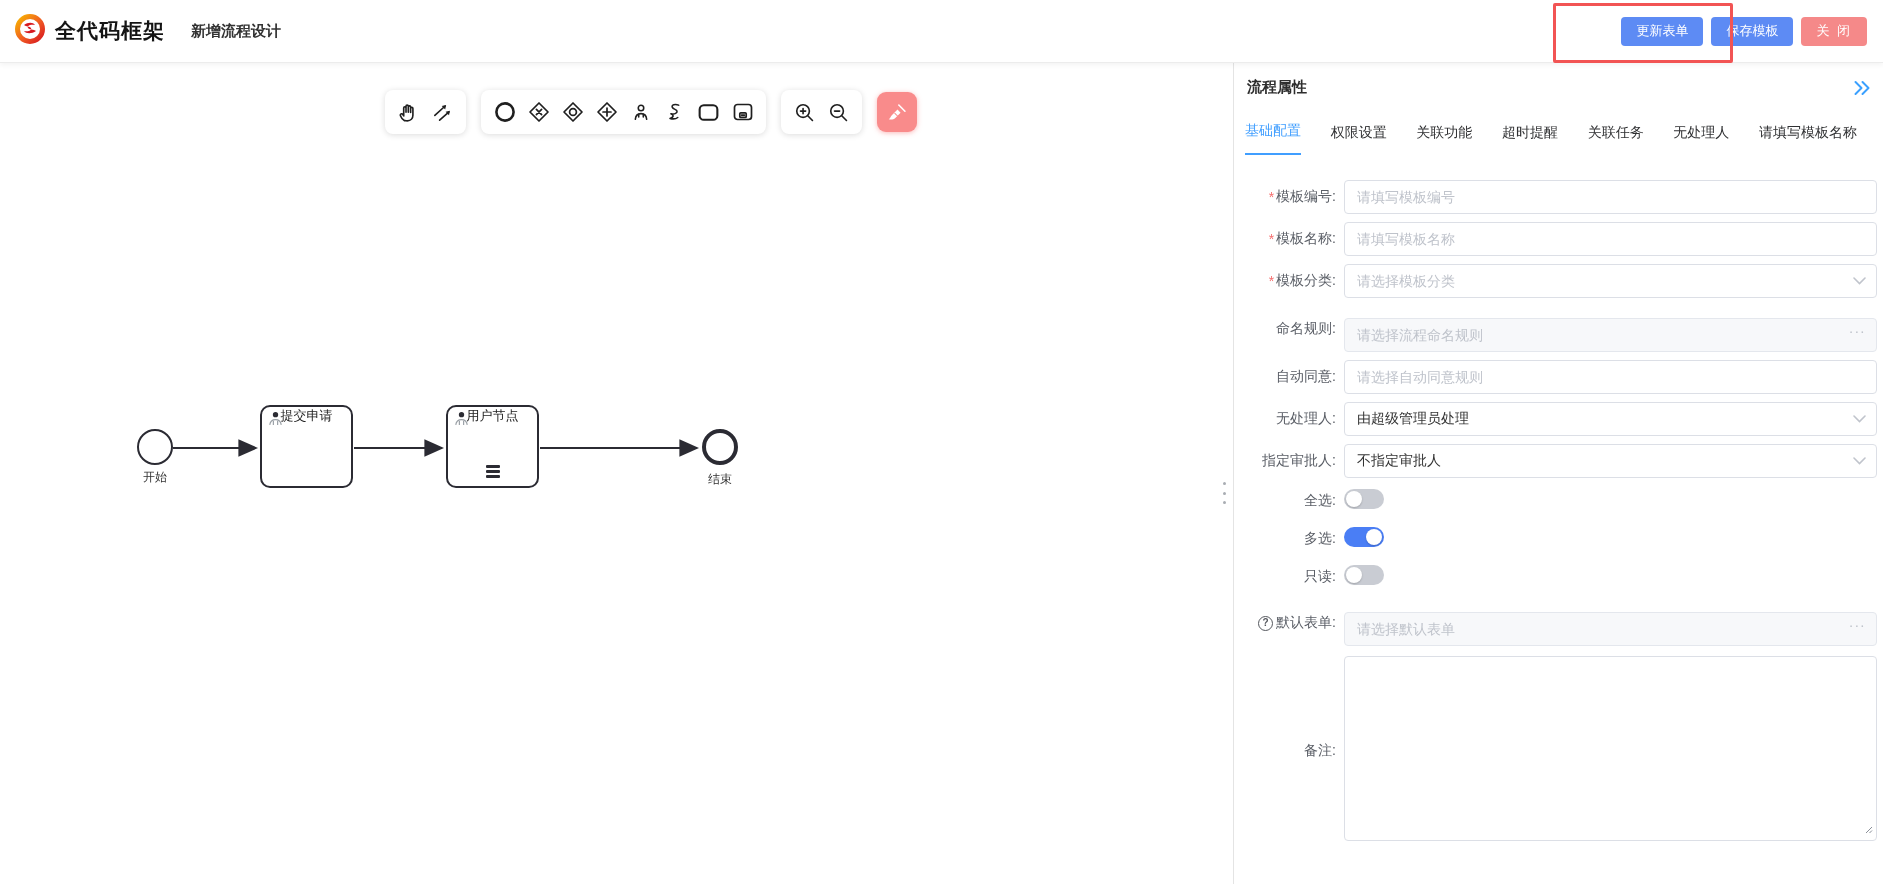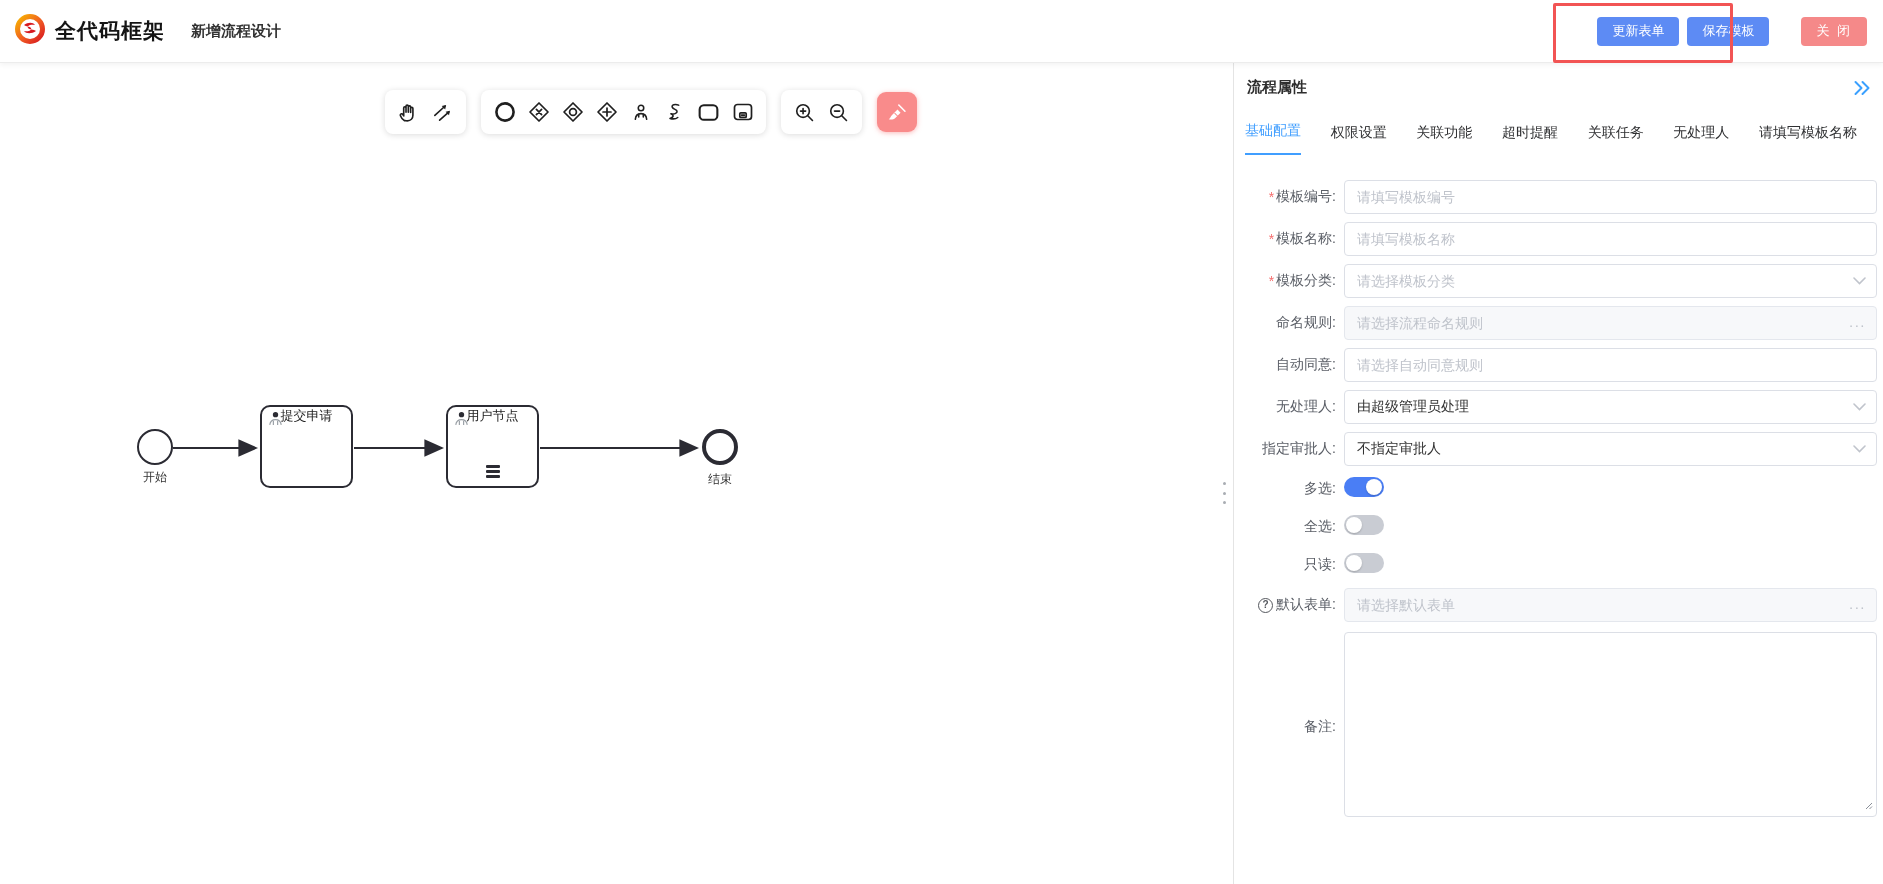--- a/index.html
+++ b/index.html
@@ -10,21 +10,21 @@
   .header { height:63px; display:flex; align-items:center; padding:0 14px;
     background:#fff; border-bottom:1px solid #ececec; box-shadow:0 2px 5px rgba(0,0,0,.05);
     position:relative; z-index:5; }
   .logo { display:flex; align-items:center; gap:9px; }
   .logo-text { font-size:21px; font-weight:700; color:#141414; letter-spacing:1px; }
   .page-title { margin-left:26px; font-size:15px; font-weight:600; color:#333; }
   .header-actions { margin-left:auto; display:flex; align-items:center; gap:8px; padding-right:2px; }
   .btn { height:29px; padding:0 15px; border:none; border-radius:4px; color:#fff;
     font-size:13px; cursor:pointer; font-family:inherit; }
   .btn-primary { background:#5d8bf4; }
-  .btn-danger  { background:#f58989; letter-spacing:2px;margin-left:24px; }
+  .btn-danger  { background:#f58989; letter-spacing:2px; }
 
   .annotation-box { position:absolute; left:1553px; top:3px; width:180px; height:60px;
     border:3px solid #f25454; border-radius:2px; pointer-events:none; z-index:20; }
 
   
   .main { display:flex; height:821px; position:relative; }
   .canvas { flex:1; position:relative; background:#fff; overflow:hidden; }
   .panel { width:650px; background:#fff; border-left:1px solid #e4e4e4; position:relative; }
 
   
@@ -70,21 +70,21 @@
   .lbl { flex:0 0 110px; text-align:right; font-size:14px; color:#5a5e66; padding-right:8px;
     white-space:nowrap; display:flex; justify-content:flex-end; align-items:center; }
   .req { color:#f56c6c; margin-right:2px; }
   .help-circle { width:15px; height:15px; border:1.4px solid #55585e; border-radius:50%;
     font-size:10px; line-height:12px; text-align:center; color:#55585e; margin-right:3px;
     display:inline-block; font-weight:700; }
   .ctl { flex:1; position:relative; }
   .txt { width:100%; height:34px; border:1px solid #dcdfe6; border-radius:4px; padding:0 30px 0 12px;
     font-size:14px; color:#333; outline:none; background:#fff; font-family:inherit; }
   .txt::placeholder { color:#bfc3cb; }
-  .row-disabled .txt { background:#f7f8fa; border-color:#e4e7ed; }
+  .row-disabled .txt { background:#f7f8fa; border-color:#e4e7ed;margin-top:12px; }
   .chev { position:absolute; right:11px; top:50%; transform:translateY(-50%); display:flex; }
   .suffix-dots { position:absolute; right:11px; top:45%; transform:translateY(-50%);
     color:#c0c4cc; font-size:15px; letter-spacing:1.5px; }
 
   .switch-row { height:30px; }
   .switch { width:40px; height:20px; border-radius:10px; background:#c9ccd3; position:relative;
     cursor:pointer; border:none; display:inline-block; }
   .switch .knob { position:absolute; top:2px; left:2px; width:16px; height:16px; border-radius:50%;
     background:#fff; box-shadow:0 1px 2px rgba(0,0,0,.2); }
   .switch.on { background:#4a7ef5; }
@@ -365,33 +365,33 @@
           <span class="chev">
               <svg width="13" height="8" viewBox="0 0 13 8" fill="none" stroke="#c0c4cc" stroke-width="1.6" stroke-linecap="round">
                 <path d="M1 1l5.5 5.5L12 1"></path>
               </svg>
             </span>
         </span>
       </div>
 
       <div class="form-row switch-row">
         <span class="lbl">
+            <span>全选:</span>
+          </span>
+        <span class="ctl">
+          <button class="switch"><span class="knob"></span></button>
+        </span>
+      </div>
+
+      <div class="form-row switch-row">
+        <span class="lbl">
             <span>多选:</span>
           </span>
         <span class="ctl">
           <button class="switch on"><span class="knob"></span></button>
-        </span>
-      </div>
-
-      <div class="form-row switch-row">
-        <span class="lbl">
-            <span>全选:</span>
-          </span>
-        <span class="ctl">
-          <button class="switch"><span class="knob"></span></button>
         </span>
       </div>
 
       <div class="form-row switch-row">
         <span class="lbl">
             <span>只读:</span>
           </span>
         <span class="ctl">
           <button class="switch"><span class="knob"></span></button>
         </span>

